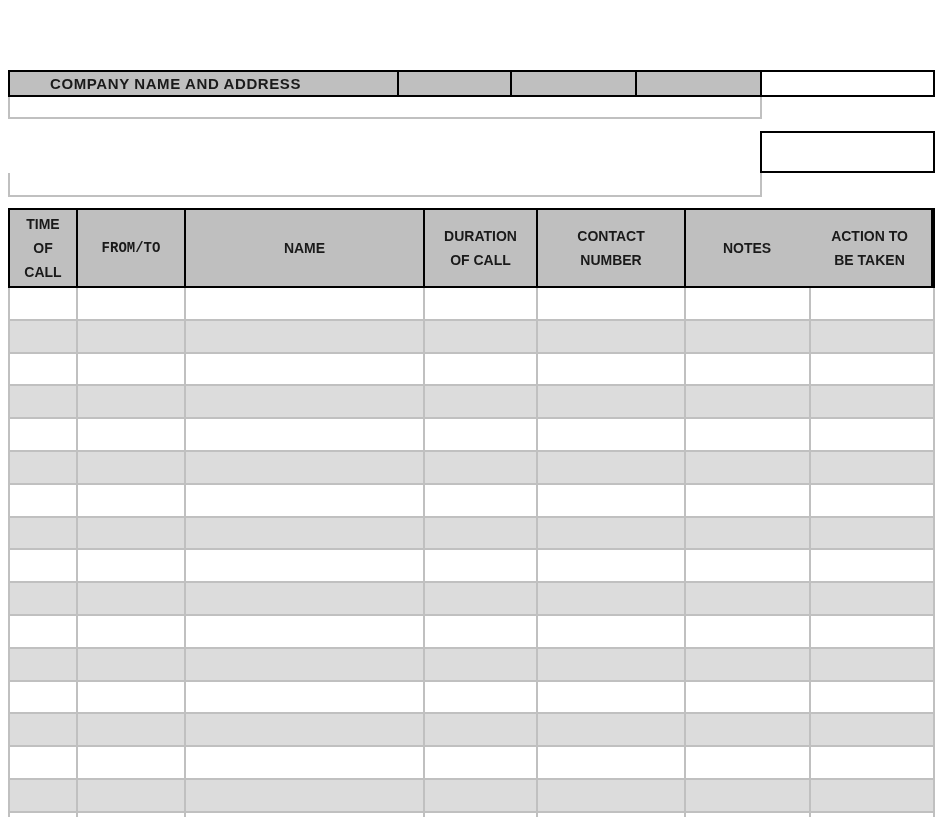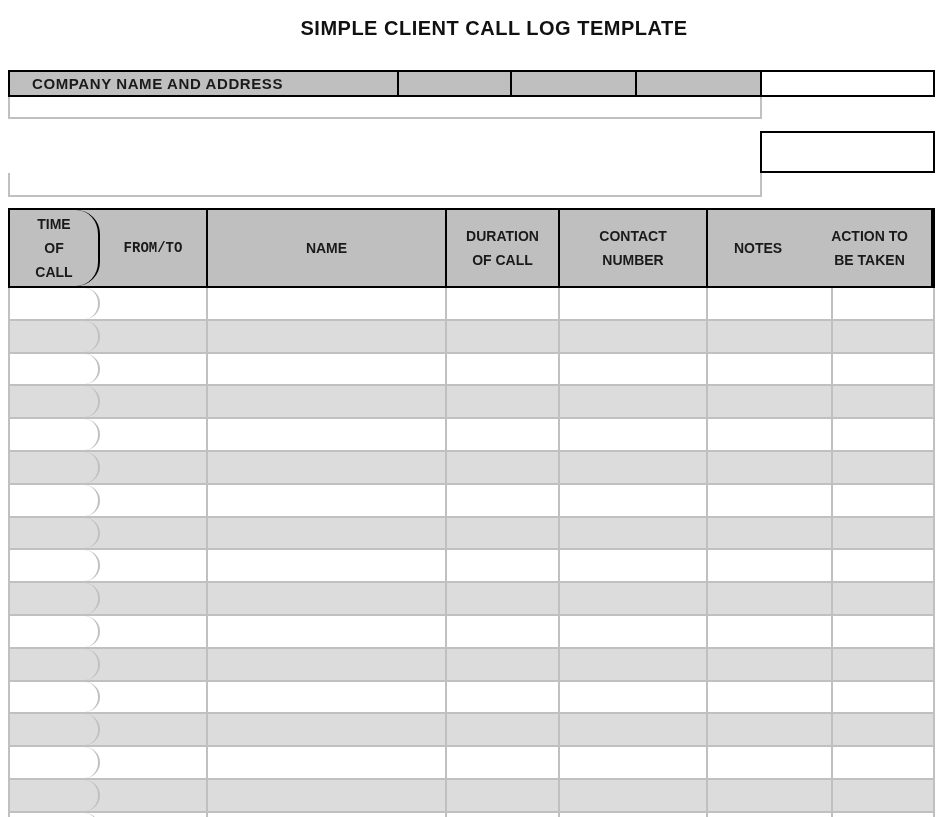--- a/index.html
+++ b/index.html
@@ -35,21 +35,21 @@
     border:2px solid var(--border-black);
   }
   .band-row.company{top:70px;height:27px;}
   .band-row.nametitle{top:131px;height:42px;}
   .band-label{
     display:flex;align-items:center;
     font-weight:bold;font-size:15px;letter-spacing:.6px;
     white-space:nowrap;overflow:hidden;
     border-right:2px solid var(--border-black);
   }
-  .band-row.company .band-label{width:389px;padding-left:22px;}
+  .band-row.company .band-label{width:389px;padding-left:40px;}
   .band-row.nametitle .band-label{width:184px;padding-left:4px;}
   .band-filler{border-right:2px solid var(--border-black);}
   .band-filler.w207{width:207px;}
   .band-filler.w113{width:113px;}
   .band-filler.w125{width:125px;}
   .band-filler.last{flex:1;border-right:none;}
   .band-input-box{
     position:absolute;left:760px;width:175px;
     background:#ffffff;border:2px solid var(--border-black);
   }
@@ -88,35 +88,34 @@
   }
   .data-row.alt{background:var(--alt-row-fill);}
   .data-cell{
     height:100%;
     border-right:2px solid var(--gridline);
     font-size:13px;
     padding:2px 4px;
     overflow:hidden;
   }
   
-  .c0{width:90px;border-radius:24px;}
+  .c0{width:68px;}
   .c1{width:108px;font-family:Liberation Mono, monospace;}
   .c2{width:239px;}
   .c3{width:113px;text-align:center;}
   .c4{width:148px;}
   .c5{width:125px;}
   .c6{flex:1;}
   .header-cell.c6{border-right:none;}
 </style>
 </head>
 <body>
 
 <div class="sheet">
 
-  <div class="page-title">SIMPLE CLIENT CALL LOG TEMPLATE</div>
 
   <div class="band-row company">
     <div class="band-label">COMPANY NAME AND ADDRESS</div>
     <div class="band-filler w113"></div>
     <div class="band-filler w125"></div>
     <div class="band-filler last"></div>
   </div>
   <div class="band-input-box company"></div>
   <div class="band-white-row company"></div>
 

